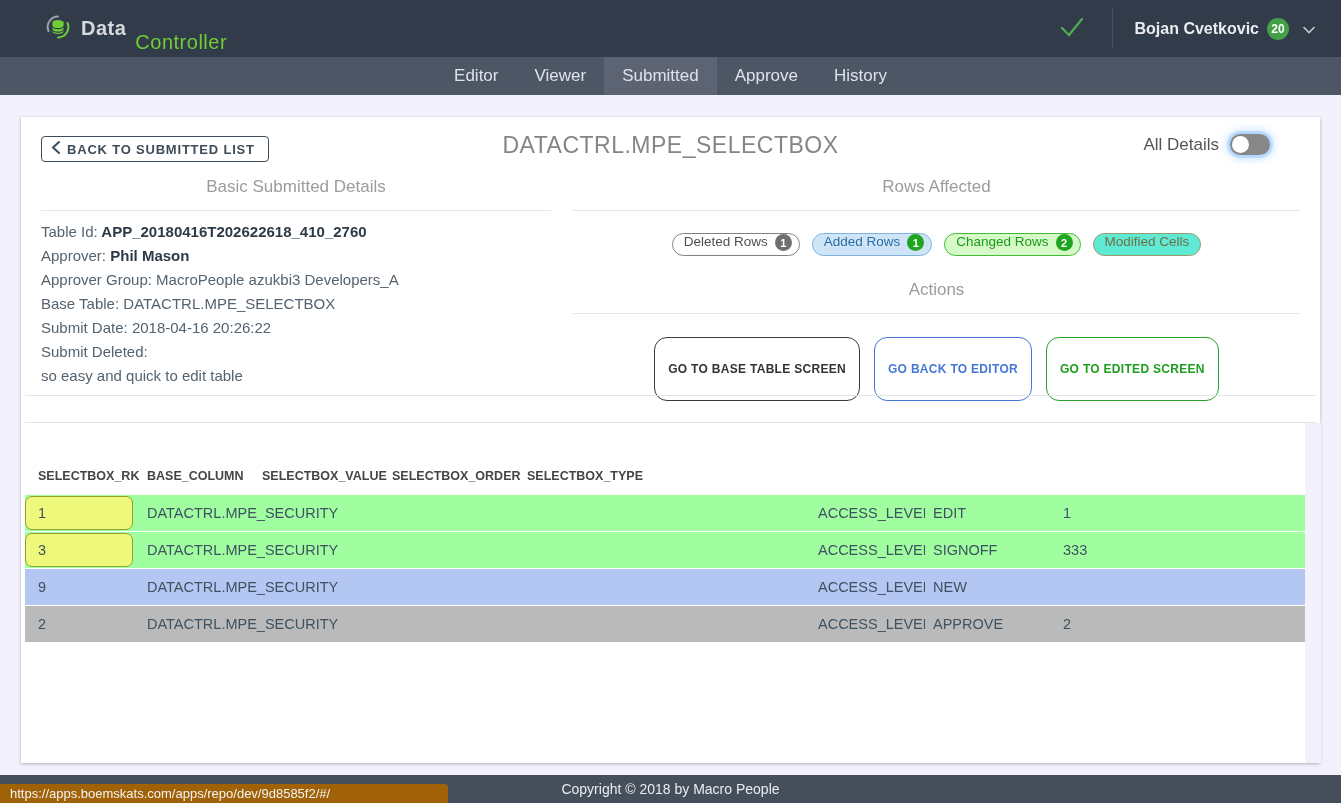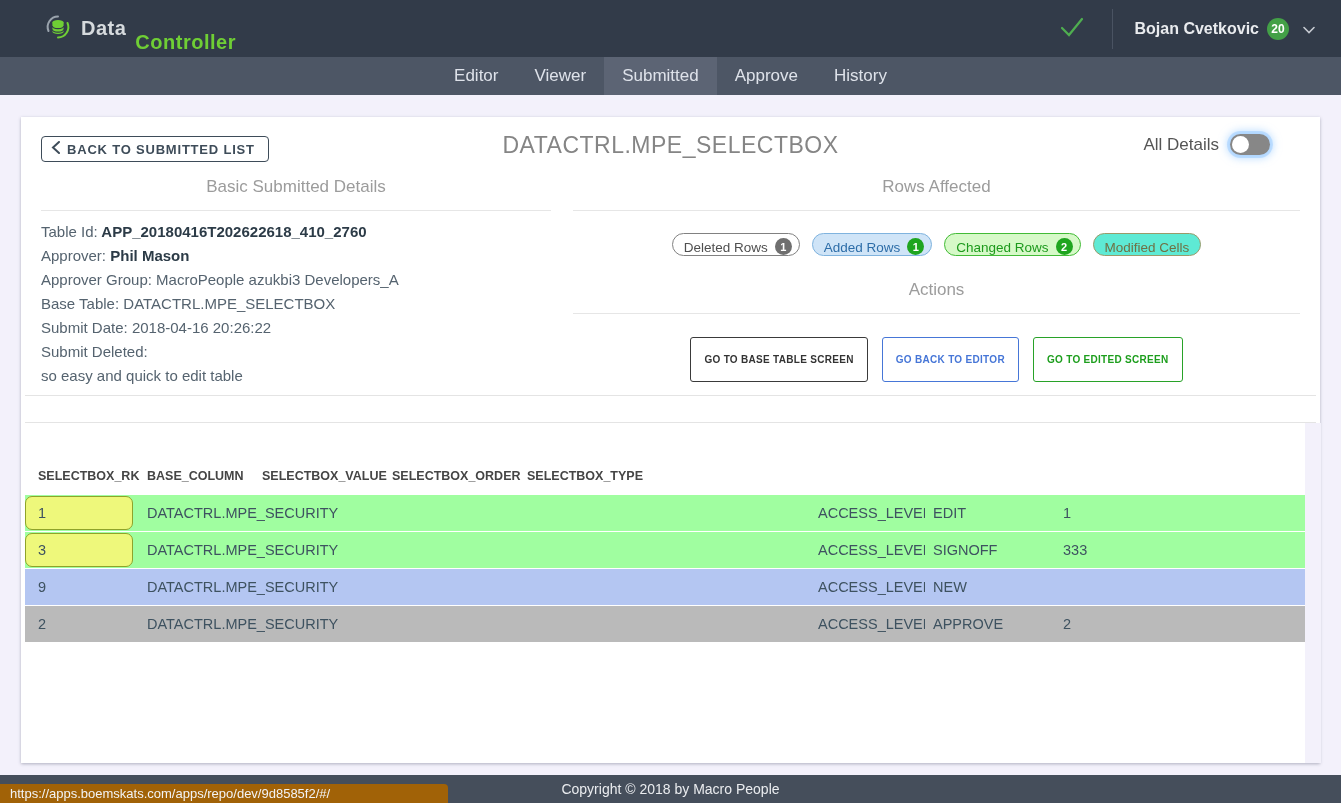--- a/index.html
+++ b/index.html
@@ -3,21 +3,21 @@
 <meta charset="utf-8">
 <style>
   * { margin:0; padding:0; box-sizing:border-box; }
   html,body { width:1341px; height:803px; overflow:hidden; }
   body { font-family:"Liberation Sans", sans-serif; background:#f3f1fb; position:relative; }
 
   
   .header { position:absolute; left:0; top:0; width:100%; height:57px; background:#323b49; display:flex; align-items:center; }
   .logo { display:flex; align-items:center; gap:9px; padding-left:44px; }
   .logo-word1 { color:#d6dadd; font-size:20px; font-weight:bold; letter-spacing:.5px; }
-  .logo-word2 { color:#6fce35; font-size:20px; font-weight:bold; letter-spacing:.5px;margin-top:27px; }
+  .logo-word2 { color:#6fce35; font-size:20px; font-weight:normal; letter-spacing:.5px;margin-top:27px; }
   .header-right { position:absolute; right:26px; top:0; height:57px; display:flex; align-items:center; }
   .hdr-divider { width:1px; height:40px; background:#4a5362; margin:0 22px 0 26px; }
   .user-menu { display:flex; align-items:center; gap:8px; cursor:pointer; }
   .user-name { color:#e9ebee; font-size:16px; font-weight:600; }
   .user-badge { background:#43a047; color:#fff; font-size:12px; font-weight:bold; width:22px; height:22px; border-radius:50%; display:flex; align-items:center; justify-content:center; }
 
   
   .nav { position:absolute; left:0; top:57px; width:100%; height:38px; background:#4d5665; display:flex; justify-content:center; }
   .tab { padding:0 18px; line-height:38px; font-size:17px; color:#dee2ea; cursor:pointer; }
   .tab.active { background:#5c6474; }
@@ -34,31 +34,31 @@
 
   .col-left  { position:absolute; left:20px;  top:60px; width:510px; }
   .col-right { position:absolute; left:552px; top:60px; width:727px; }
   .section-heading { text-align:center; font-size:17px; font-weight:400; color:#9c9c9c; height:26px; margin-bottom:7px; }
   .section-hr { border:none; border-top:1px solid #e6e6e6; }
 
   .details-fields { margin-top:9px; font-size:15px; color:#55636f; line-height:24px; }
   .bold-val { font-weight:bold; color:#2c3b47; }
 
   .badges-row { margin-top:22px; display:flex; justify-content:center; gap:12px; }
-  .pill { display:flex; align-items:flex-end; gap:7px; height:23px; border-radius:12px; padding:0 11px; font-size:13.5px; background:#fff; cursor:pointer; }
+  .pill { display:flex; align-items:flex-start; gap:7px; height:23px; border-radius:12px; padding:0 11px; font-size:13.5px; background:#fff; cursor:pointer; }
   .pill-deleted  { border:1px solid #818181; color:#4f4f4f; }
   .pill-added    { border:1px solid #7fb3de; background:#cfe4f7; color:#2d6da8; }
   .pill-changed  { border:1px solid #42bb36; background:#d6f9c8; color:#1d9a1d; }
   .pill-modified { border:1px solid #9a9a6a; background:#5eead4; color:#6f7145; }
   .pill-count { width:17px; height:17px; border-radius:50%; color:#fff; font-size:11px; font-weight:bold; display:flex; align-items:center; justify-content:center; margin-right:-4px; }
   .pc-gray { background:#6f6f6f; } .pc-green { background:#1fa51f; }
 
   .actions-heading { margin-top:24px; }
   .buttons-row { margin-top:23px; display:flex; justify-content:center; gap:14px; }
-  .action-btn { background:#fff; border-radius:3px; font-size:10px; font-weight:bold; letter-spacing:.3px; padding:16px 13px; cursor:pointer; font-family:"Liberation Sans",sans-serif; }
+  .action-btn { background:#fff; border-radius:13px; font-size:12px; font-weight:bold; letter-spacing:.3px; padding:24px 13px; cursor:pointer; font-family:"Liberation Sans",sans-serif; }
   .action-dark  { border:1px solid #3a3a3a; color:#333; }
   .action-green { border:1px solid #28a228; color:#1d9e1d; }
   .action-blue  { border:1px solid #4676d7; color:#4676d7; }
 
   .full-hr { position:absolute; left:4px; right:4px; border:none; border-top:1px solid #e4e4e4; }
   .hr-1 { top:278px; } .hr-2 { top:305px; }
   .side-strip { position:absolute; left:1284px; top:306px; width:16px; height:340px; background:#f3f1fb; }
 
   
   .grid { position:absolute; left:4px; top:340px; width:1280px; }

